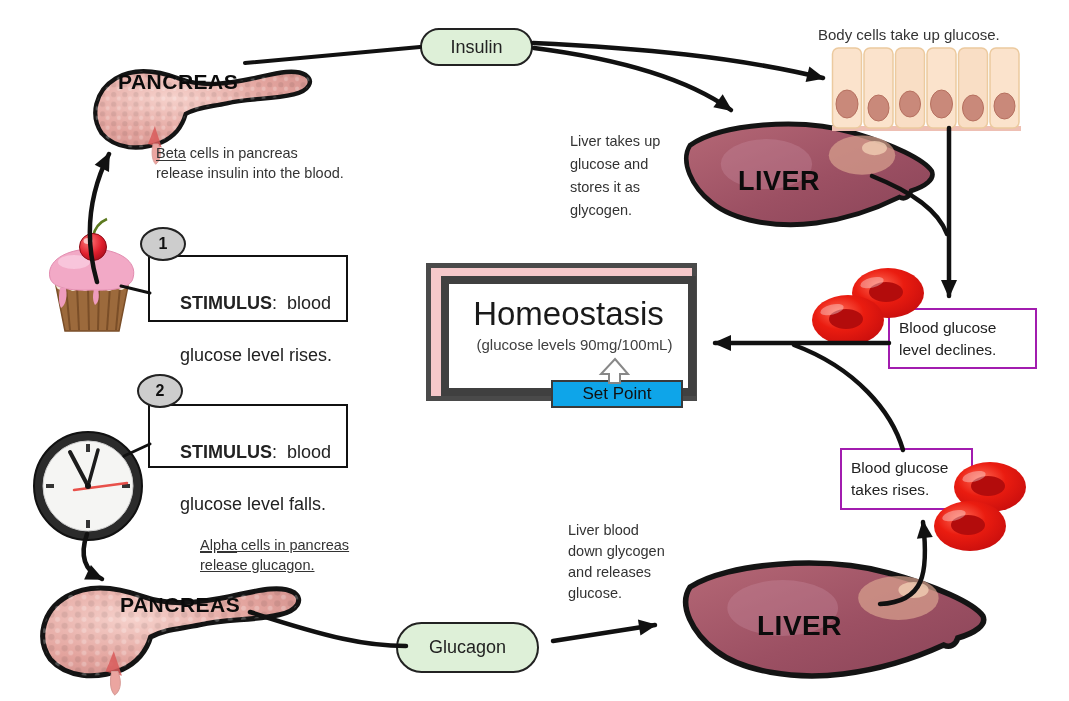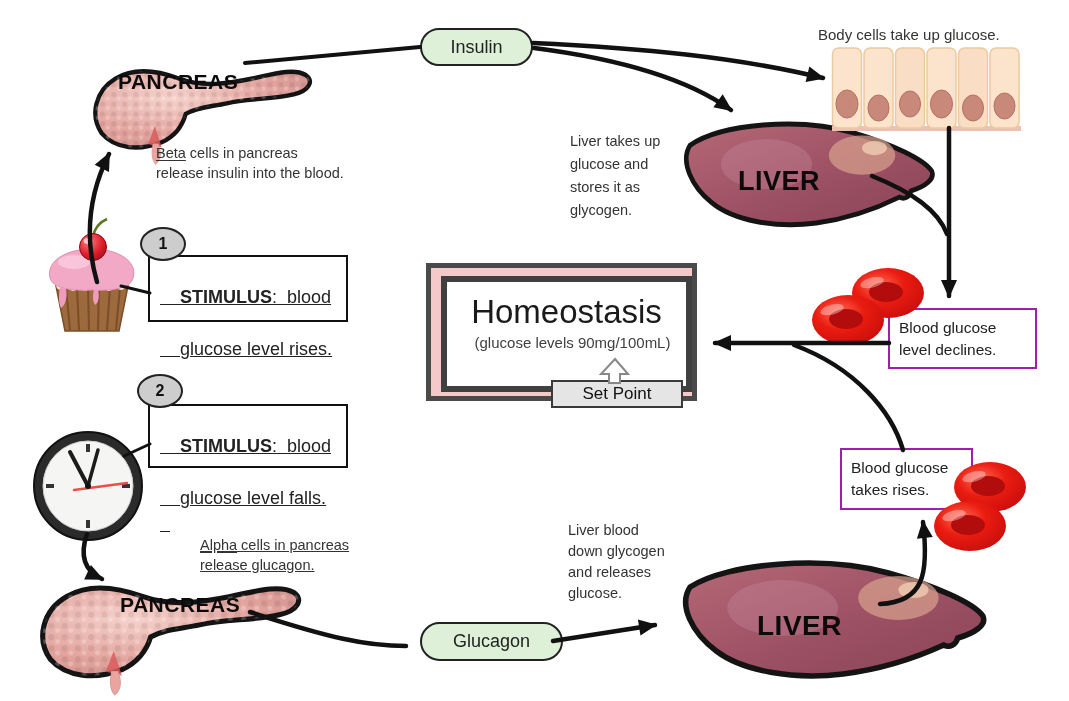--- a/index.html
+++ b/index.html
@@ -6,39 +6,39 @@
   .canvas{position:relative;width:1069px;height:701px;background:#ffffff;overflow:hidden;
           font-family:"Liberation Sans",sans-serif;color:#222;}
   .abs{position:absolute;}
   svg{display:block;}
   
   .capsule{background:#def0d8;border:2.5px solid #222;border-radius:999px;
            display:flex;align-items:center;justify-content:center;
            font-size:18px;color:#222;z-index:3;box-sizing:border-box;}
   
   .stim-box{background:#fff;border:2.5px solid #111;box-sizing:border-box;
-            font-size:18px;line-height:26px;padding:1px 10px;z-index:2;white-space:pre;text-decoration:underline;}
+            font-size:18px;line-height:26px;padding:7px 10px;z-index:2;white-space:pre;}
   .status-box{background:#fff;border:2px solid #a21caf;box-sizing:border-box;
               font-size:15.5px;line-height:22px;padding:7px 9px;z-index:2;}
   .badge{background:#cdcdcd;border:2.5px solid #222;border-radius:50%;
          display:flex;align-items:center;justify-content:center;
          font-size:16px;font-weight:bold;color:#111;z-index:4;box-sizing:border-box;}
   
   .note{font-size:14.5px;line-height:19.5px;color:#333;z-index:2;}
   .note u{text-underline-offset:2px;}
   .organ-label{font-weight:bold;color:#0b0b0b;z-index:3;letter-spacing:.5px;}
   
   .homeo-outer{left:426px;top:263px;width:271px;height:138px;background:#f5c8ca;
                border:5px solid #4a4a4a;box-sizing:border-box;z-index:2;}
   .homeo-inner{position:absolute;left:10px;top:8px;width:239px;height:104px;
-               background:#fff;border:6px solid #404040;text-align:center;}
+               background:#fff;border:8px solid #404040;text-align:center;}
   .homeo-title{font-size:33px;color:#1a1a1a;margin-top:11px;}
   .homeo-sub{font-size:15px;color:#404040;margin-top:3px;margin-left:12px;}
   .set-point{position:absolute;left:120px;top:112px;width:128px;height:24px;
-             background:#e5e5e5;border:2px solid #3a3a3a;display:flex;align-items:center;
+             background:#0ea5e9;border:2px solid #3a3a3a;display:flex;align-items:center;
              justify-content:center;font-size:17px;color:#111;z-index:5;box-sizing:content-box;}
   .layer-organ{z-index:1;} .layer-cells{z-index:2;} .layer-rbc{z-index:5;}
   .arrow-layer{position:absolute;left:0;top:0;z-index:6;pointer-events:none;}
 </style>
 </head>
 <body>
 
 <div class="canvas">
 
   <svg width="0" height="0" class="abs">
@@ -196,21 +196,21 @@
       <rect x="56" y="92" width="4" height="8"></rect>
         <rect x="16" y="56" width="8" height="4"></rect>
       </g>
     <line x1="58" y1="58" x2="40" y2="24" stroke="#1c1c1c" stroke-width="4" stroke-linecap="round"></line>
     <line x1="58" y1="58" x2="68" y2="22" stroke="#1c1c1c" stroke-width="3.5" stroke-linecap="round"></line>
     <line x1="44" y1="62" x2="97" y2="55" stroke="#e8504a" stroke-width="2.5" stroke-linecap="round"></line>
     <circle cx="58" cy="58" r="3" fill="#111"></circle>
   </svg>
 
   <div class="abs capsule" style="left:420px;top:28px;width:113px;height:38px;">Insulin</div>
-  <div class="abs capsule" style="left:420px;top:622px;width:143px;height:39px;">Glucagon</div>
+  <div class="abs capsule" style="left:396px;top:622px;width:143px;height:51px;">Glucagon</div>
 
   <div class="abs stim-box" style="left:148px;top:255px;width:200px;height:67px;">
     <b>STIMULUS</b><span>:  blood</span><br>
     <span>glucose level rises.</span>
   </div>
   <div class="abs badge" style="left:140px;top:227px;width:46px;height:34px;">1</div>
 
   <div class="abs stim-box" style="left:148px;top:404px;width:200px;height:64px;">
     <b>STIMULUS</b><span>:  blood</span><br>
     <span>glucose level falls.</span>

